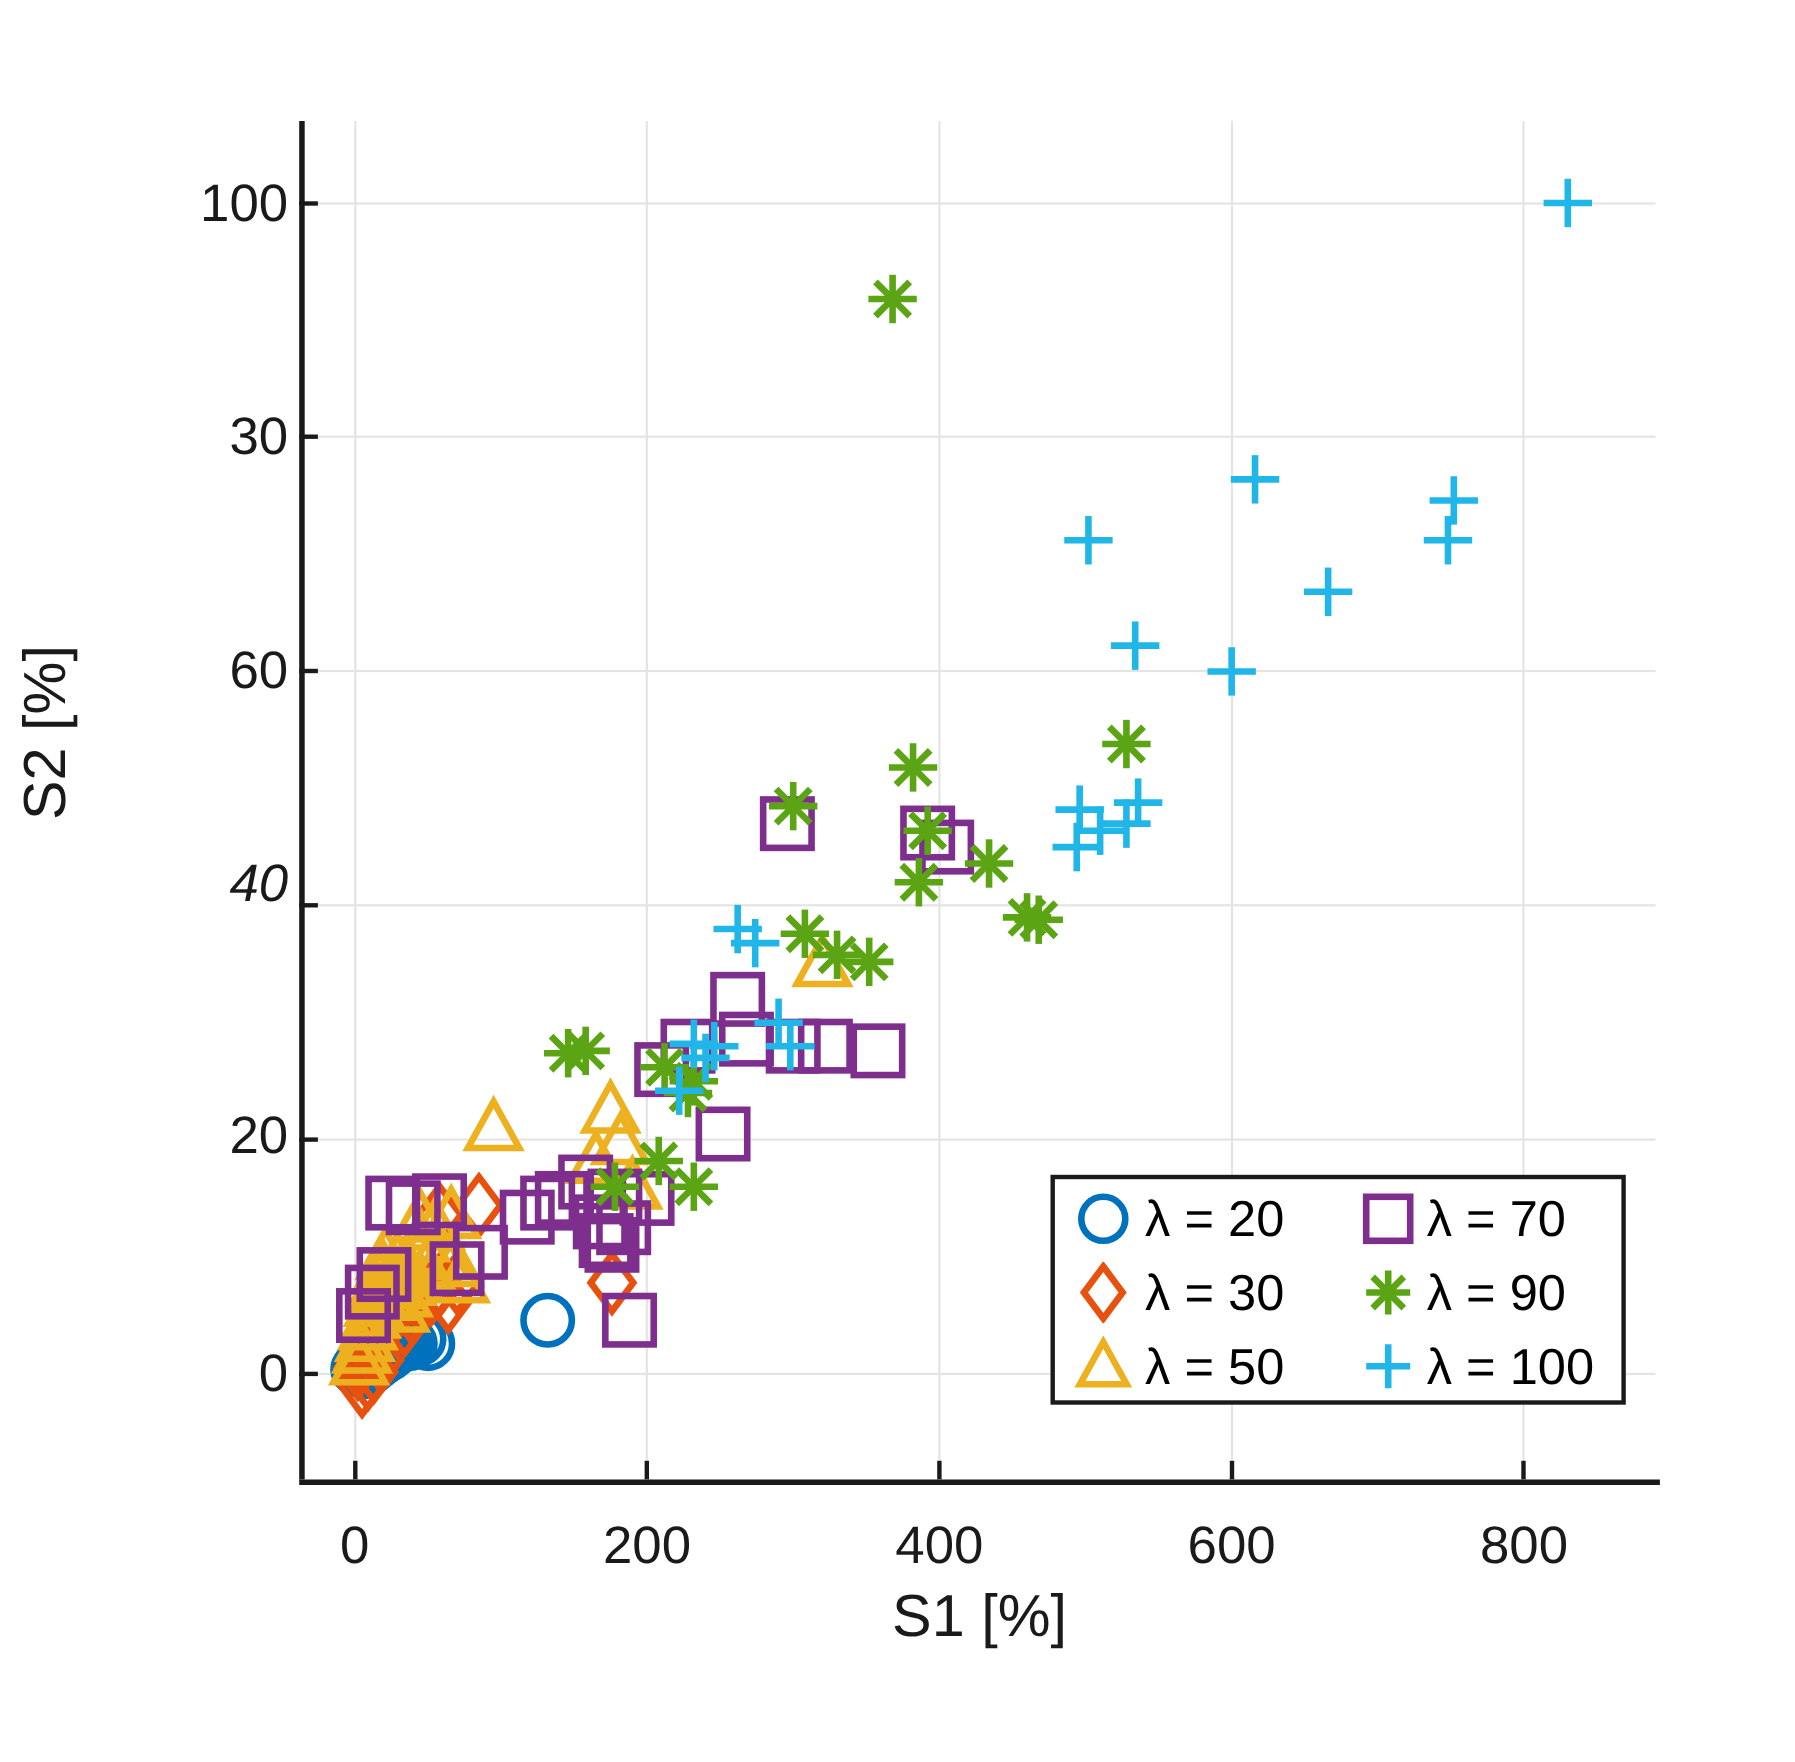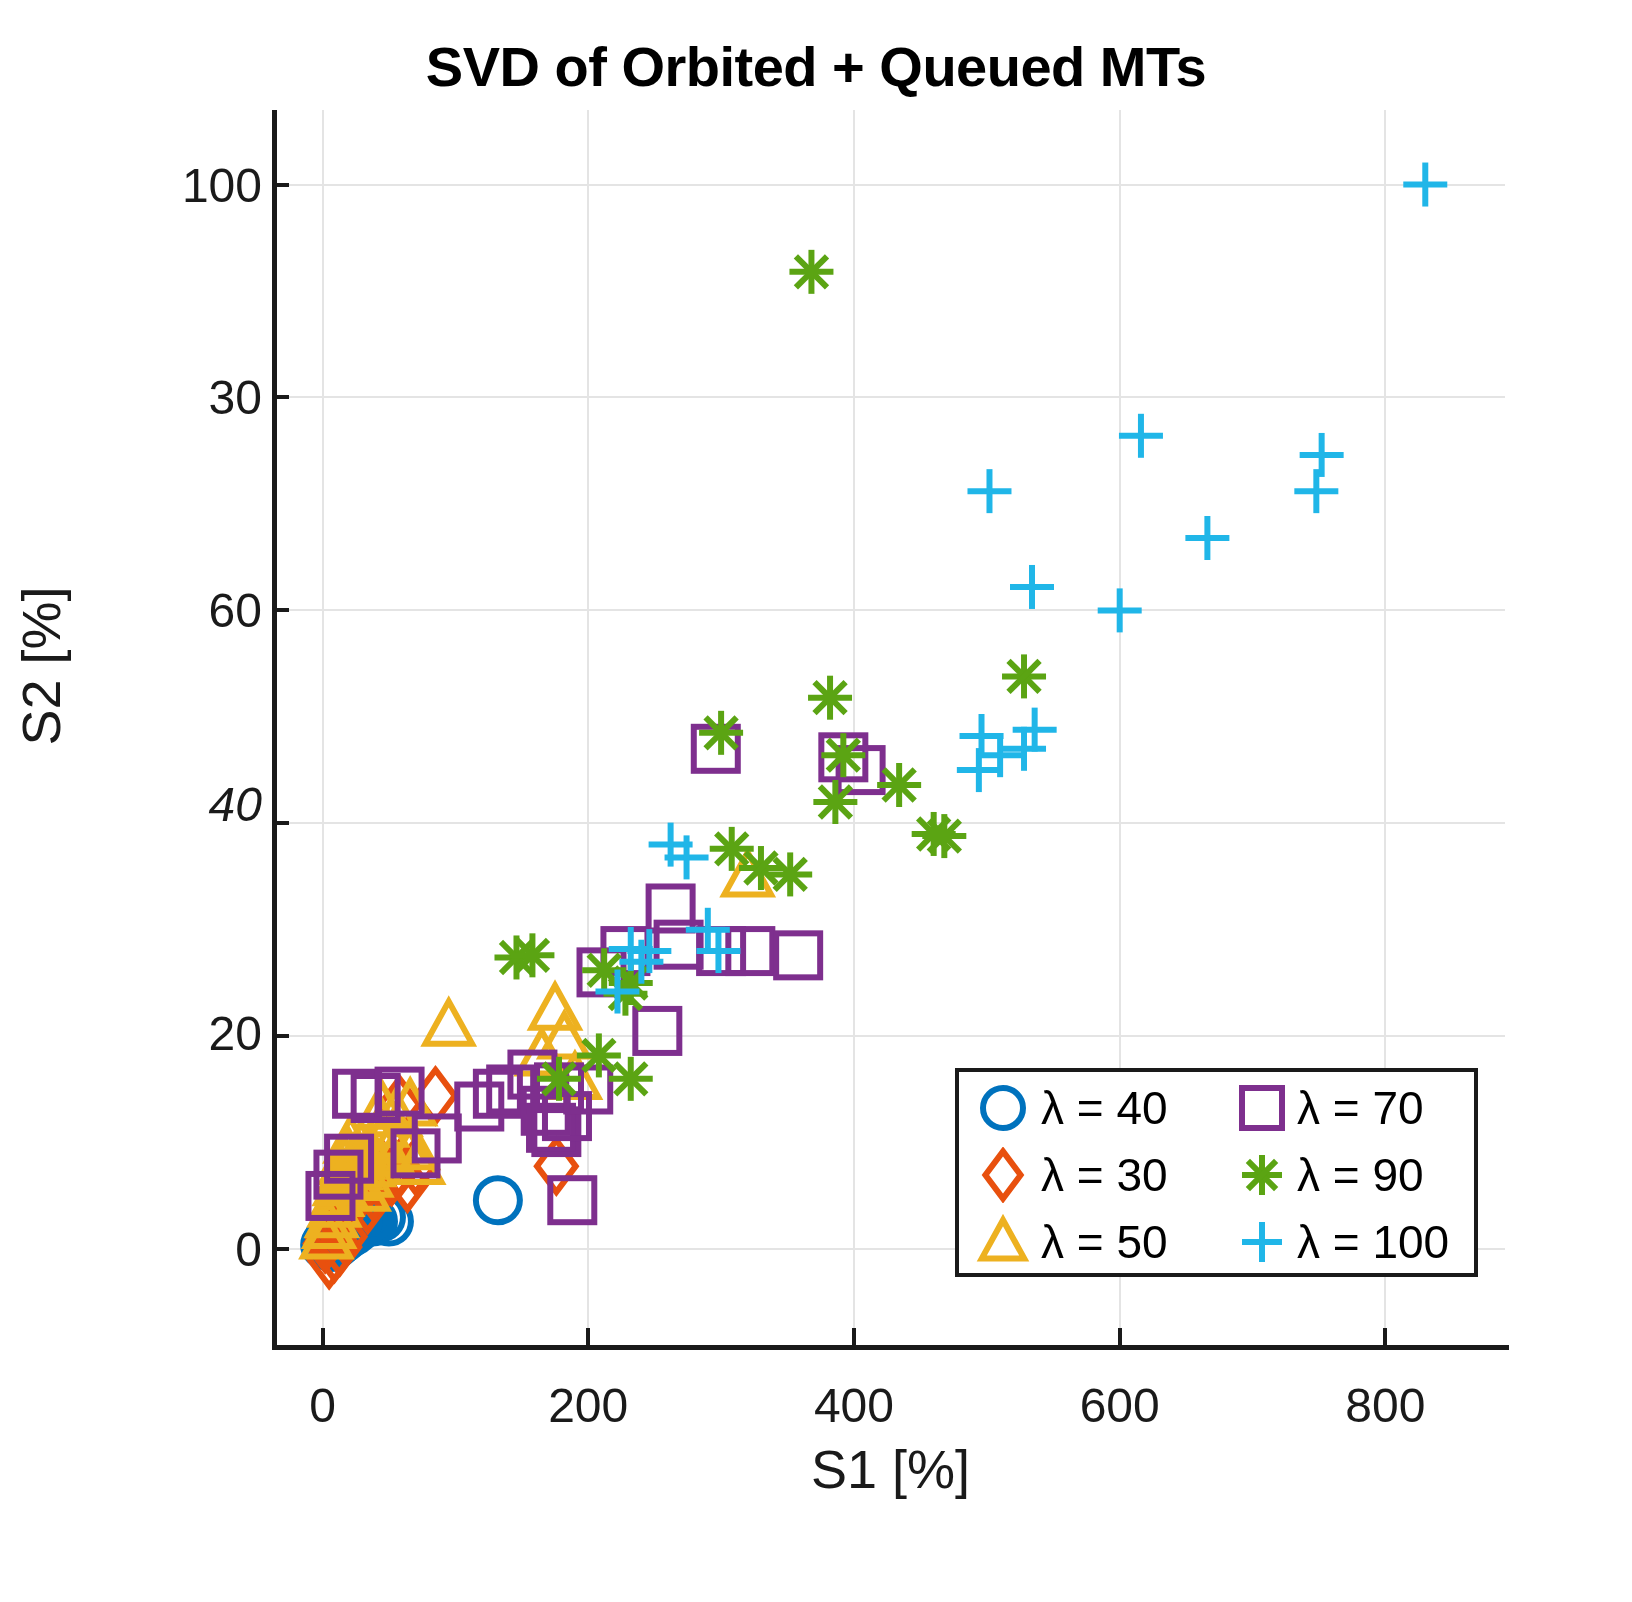--- a/index.html
+++ b/index.html
@@ -50,21 +50,20 @@
     grid-template-rows:1fr 1fr 1fr;
     left:8px;top:2px;width:505px;height:201px;align-items:center;}
   #legend .lsym{display:flex;align-items:center;justify-content:center;height:100%;}
   #legend .ltxt{font-size:46px;color:#000;white-space:nowrap;padding-left:2px;}
 </style>
 </head>
 <body>
 
 <div id="fig">
 
-  <div id="title">SVD of Orbited + Queued MTs</div>
 
   <div id="plot">
     <div class="axisline" id="leftspine"></div>
     <div class="axisline" id="bottomspine"></div>
     <div id="gridlayer">
         <div class="gridv" style="left: 45.5027px;"></div>
         <div class="gridv" style="left: 311.232px;"></div>
         <div class="gridv" style="left: 576.962px;"></div>
         <div class="gridv" style="left: 842.692px;"></div>
         <div class="gridv" style="left: 1108.42px;"></div>
@@ -688,21 +687,21 @@
 
   <div id="legend">
     <div class="lgrid" id="legendgrid">
         <div class="lsym">
           <svg width="56" height="56" viewBox="0 0 56 56">
             <g>
               <circle cx="28" cy="28" r="20" fill="none" stroke="#0072BD" stroke-width="6" stroke-linecap="butt"></circle>
             </g>
           </svg>
         </div>
-        <div class="ltxt">λ = 40</div>
+        <div class="ltxt">λ = 20</div>
         <div class="lsym">
           <svg width="56" height="56" viewBox="0 0 56 56">
             <g>
               <rect x="8" y="8" width="40" height="40" fill="none" stroke="#7E2F8E" stroke-width="6" stroke-linecap="butt"></rect>
             </g>
           </svg>
         </div>
         <div class="ltxt">λ = 70</div>
         <div class="lsym">
           <svg width="56" height="56" viewBox="0 0 56 56">

